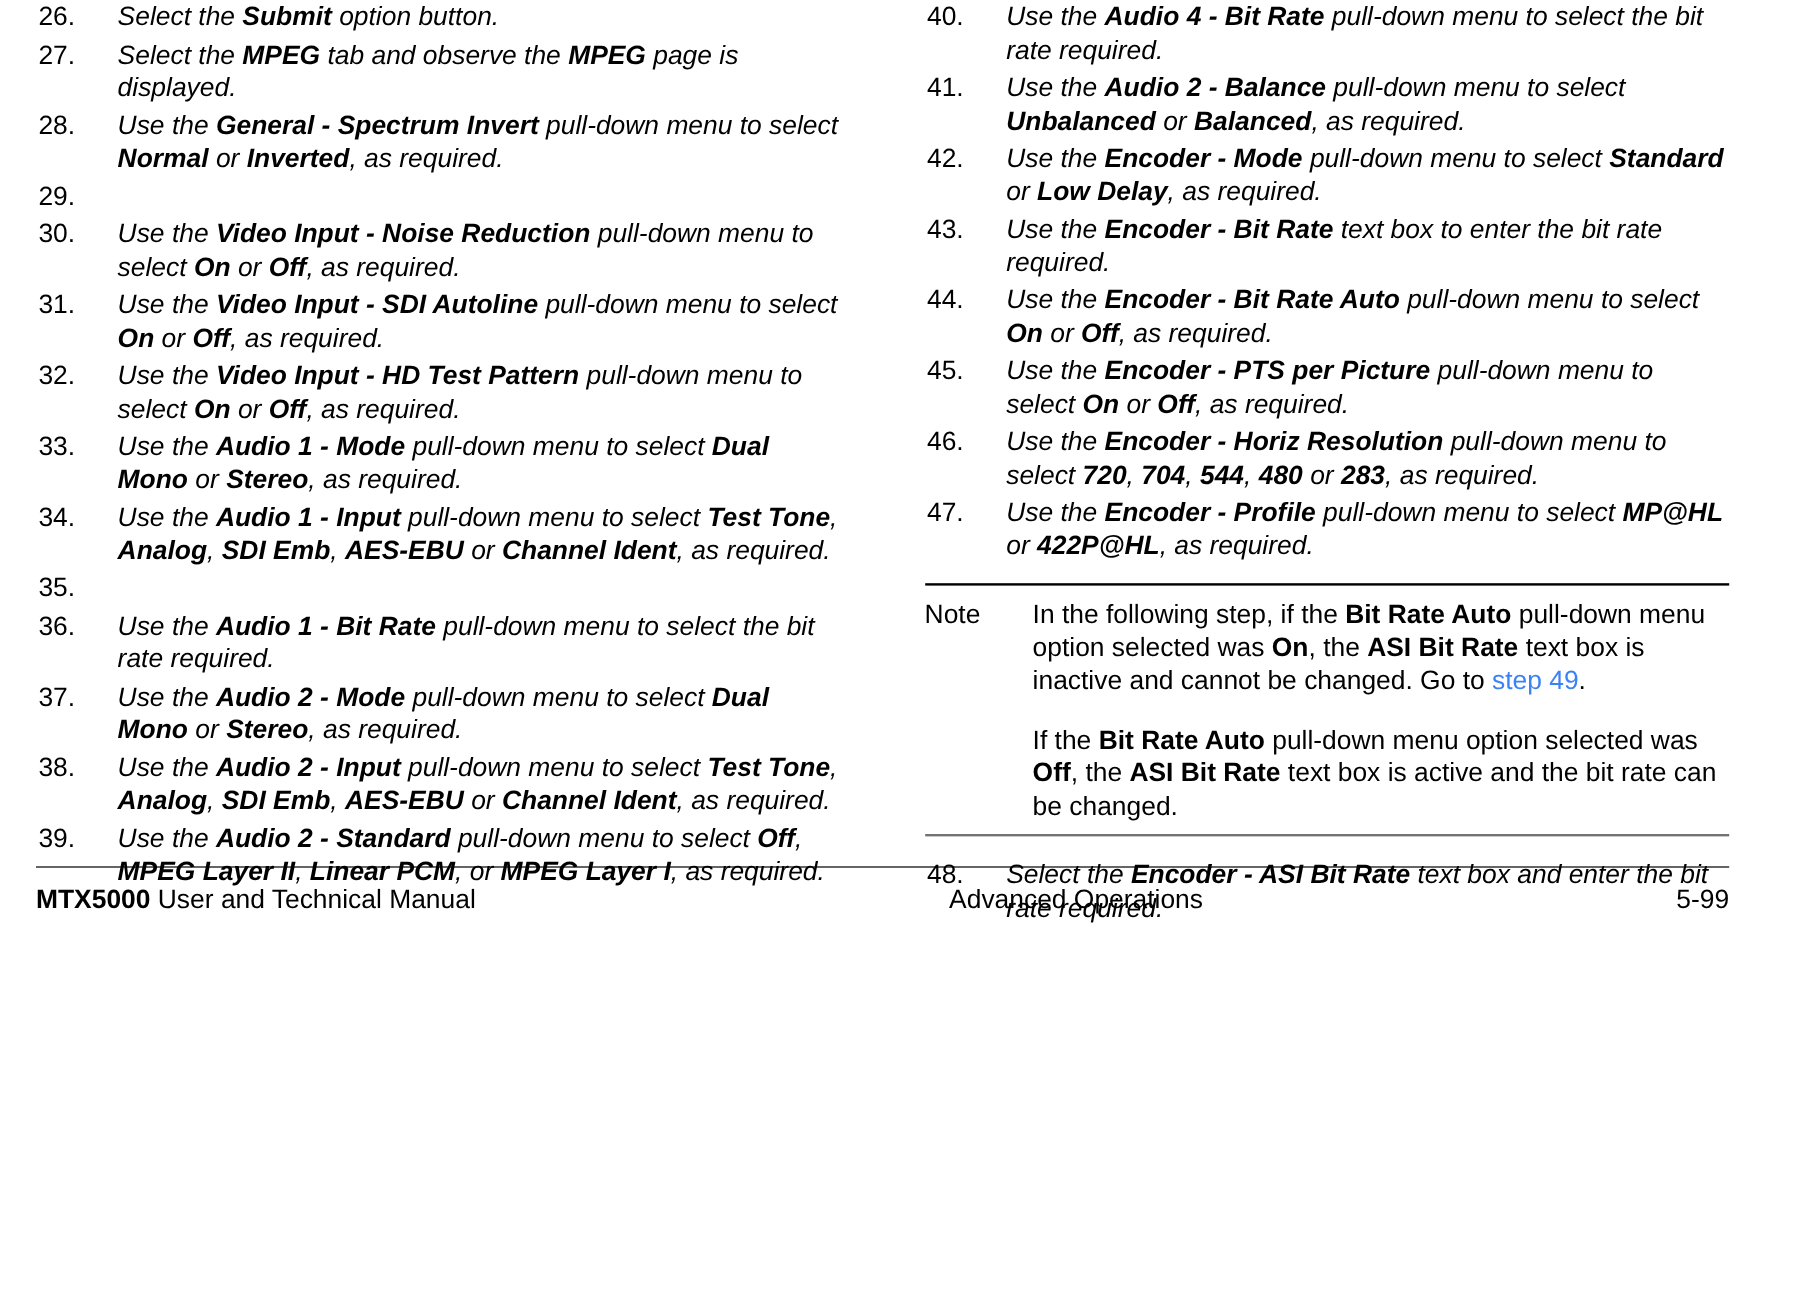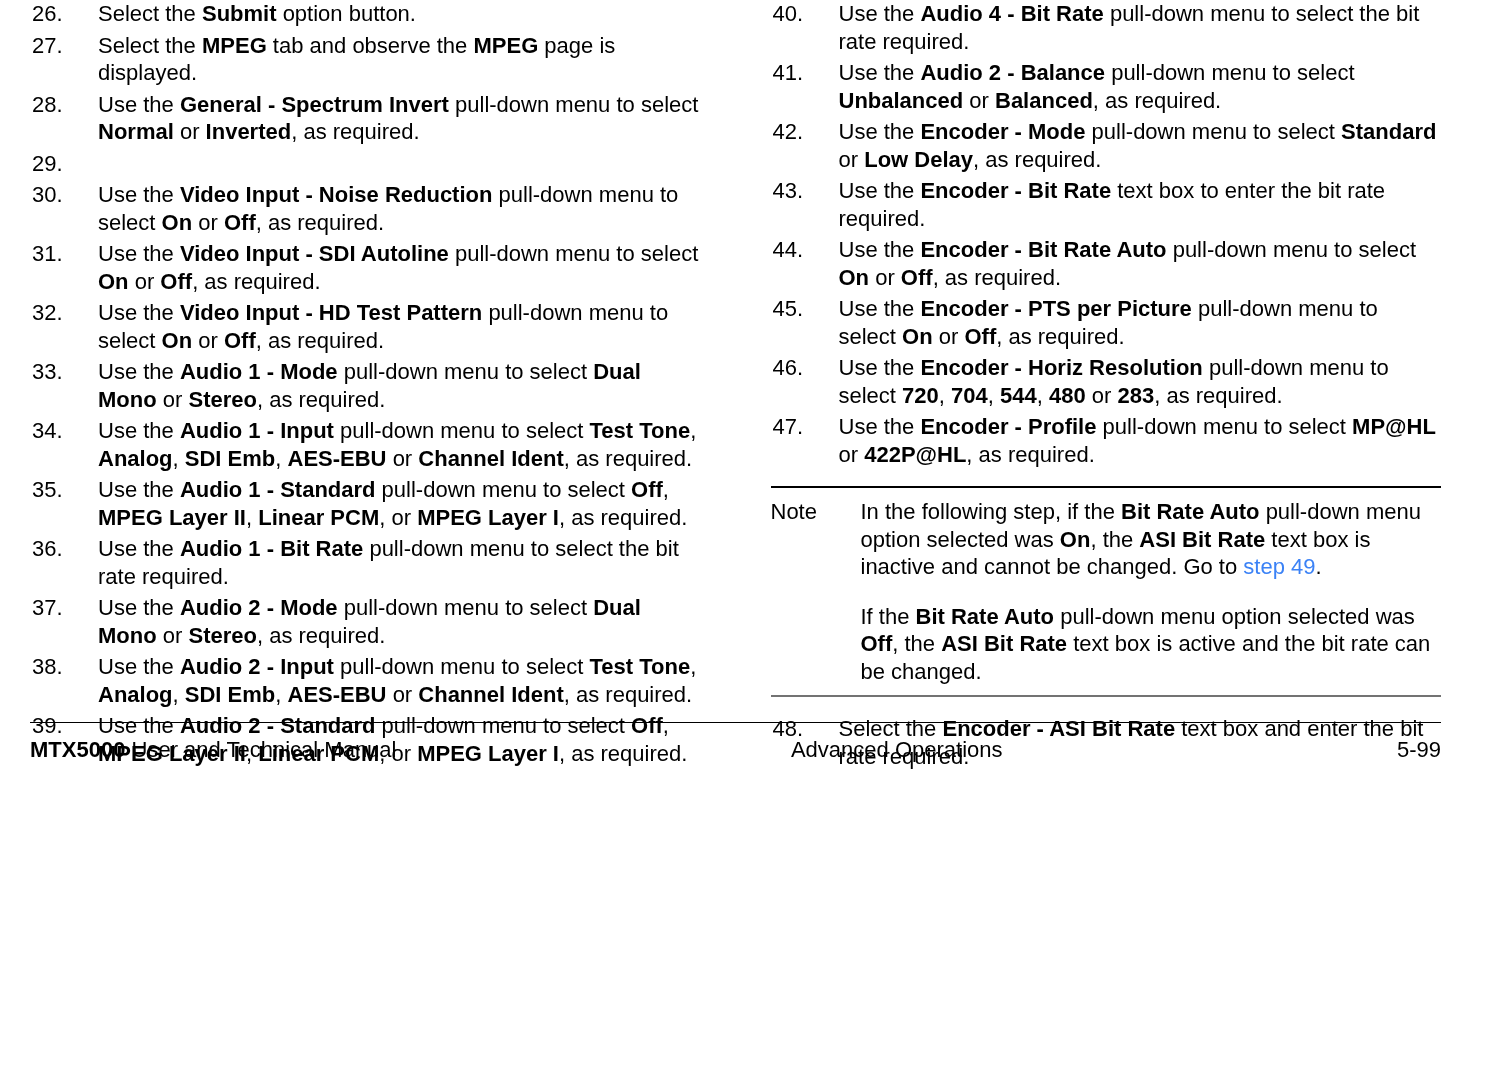--- a/index.html
+++ b/index.html
@@ -34,20 +34,21 @@
     margin-bottom: 4px;
   }
   .num {
     width: 66px;
     flex: 0 0 66px;
     text-align: left;
     padding-left: 2px;
   }
   .body {
     flex: 1 1 auto;
+    font-style: italic;
   }
   .bold { font-weight: bold; }
   .note-block {
     border-top: 2px solid #000;
     border-bottom: 2px solid #737373;
     margin: 18px 0 18px 0;
     padding: 10px 0 10px 0;
   }
   .note-row {
     display: flex;
@@ -114,21 +115,20 @@
         <div class="item">
           <div class="num">33.</div>
           <div class="body">Use the <b>Audio 1 - Mode</b> pull-down menu to select <b>Dual Mono</b> or <b>Stereo</b>, as required.</div>
         </div>
         <div class="item">
           <div class="num">34.</div>
           <div class="body">Use the <b>Audio 1 - Input</b> pull-down menu to select <b>Test Tone</b>, <b>Analog</b>, <b>SDI Emb</b>, <b>AES-EBU</b> or <b>Channel Ident</b>, as required.</div>
         </div>
         <div class="item">
           <div class="num">35.</div>
-          <div class="body">Use the <b>Audio 1 - Standard</b> pull-down menu to select <b>Off</b>, <b>MPEG Layer II</b>, <b>Linear PCM</b>, or <b>MPEG Layer I</b>, as required.</div>
         </div>
         <div class="item">
           <div class="num">36.</div>
           <div class="body">Use the <b>Audio 1 - Bit Rate</b> pull-down menu to select the bit rate required.</div>
         </div>
         <div class="item">
           <div class="num">37.</div>
           <div class="body">Use the <b>Audio 2 - Mode</b> pull-down menu to select <b>Dual Mono</b> or <b>Stereo</b>, as required.</div>
         </div>
         <div class="item">

